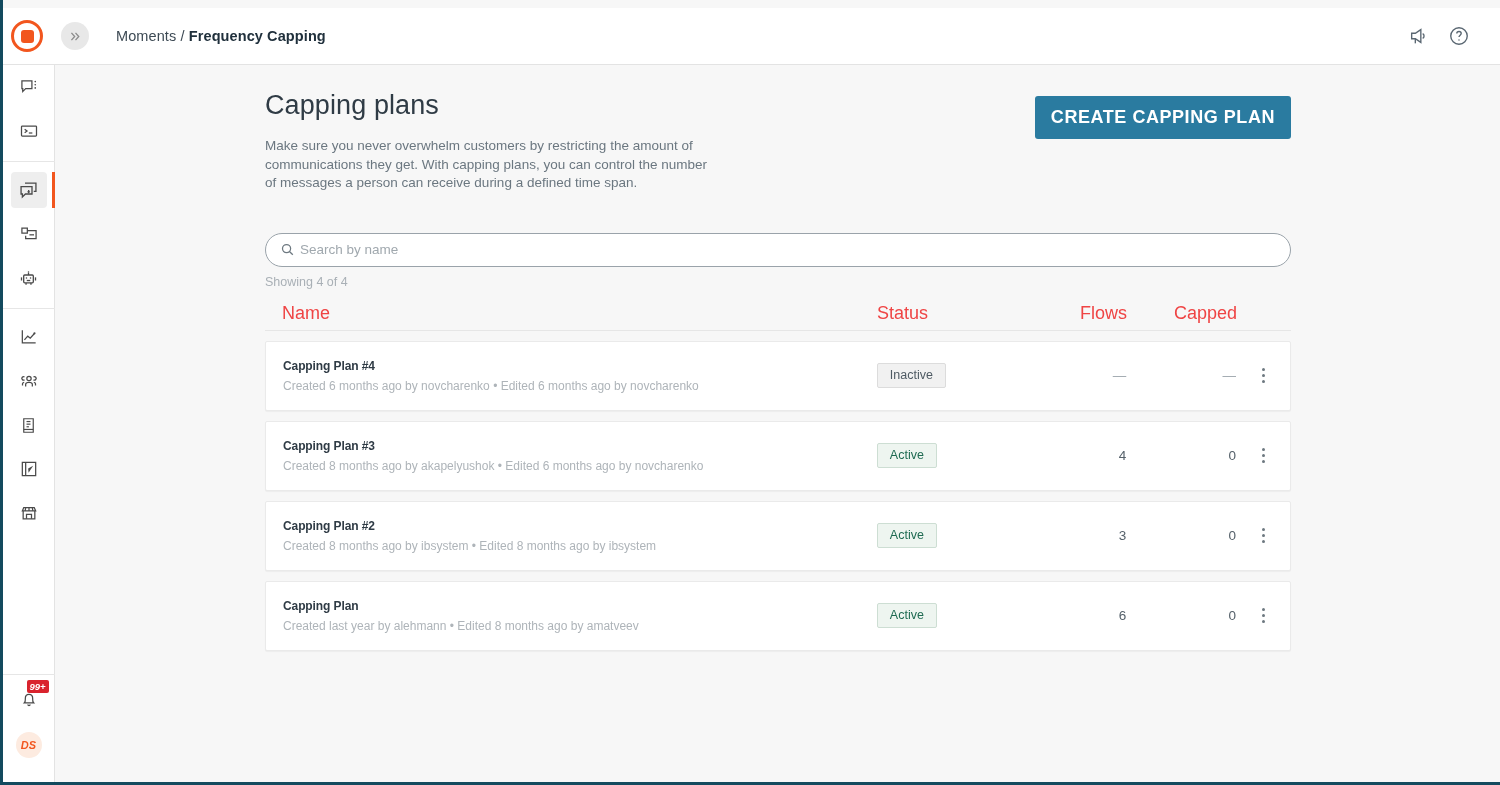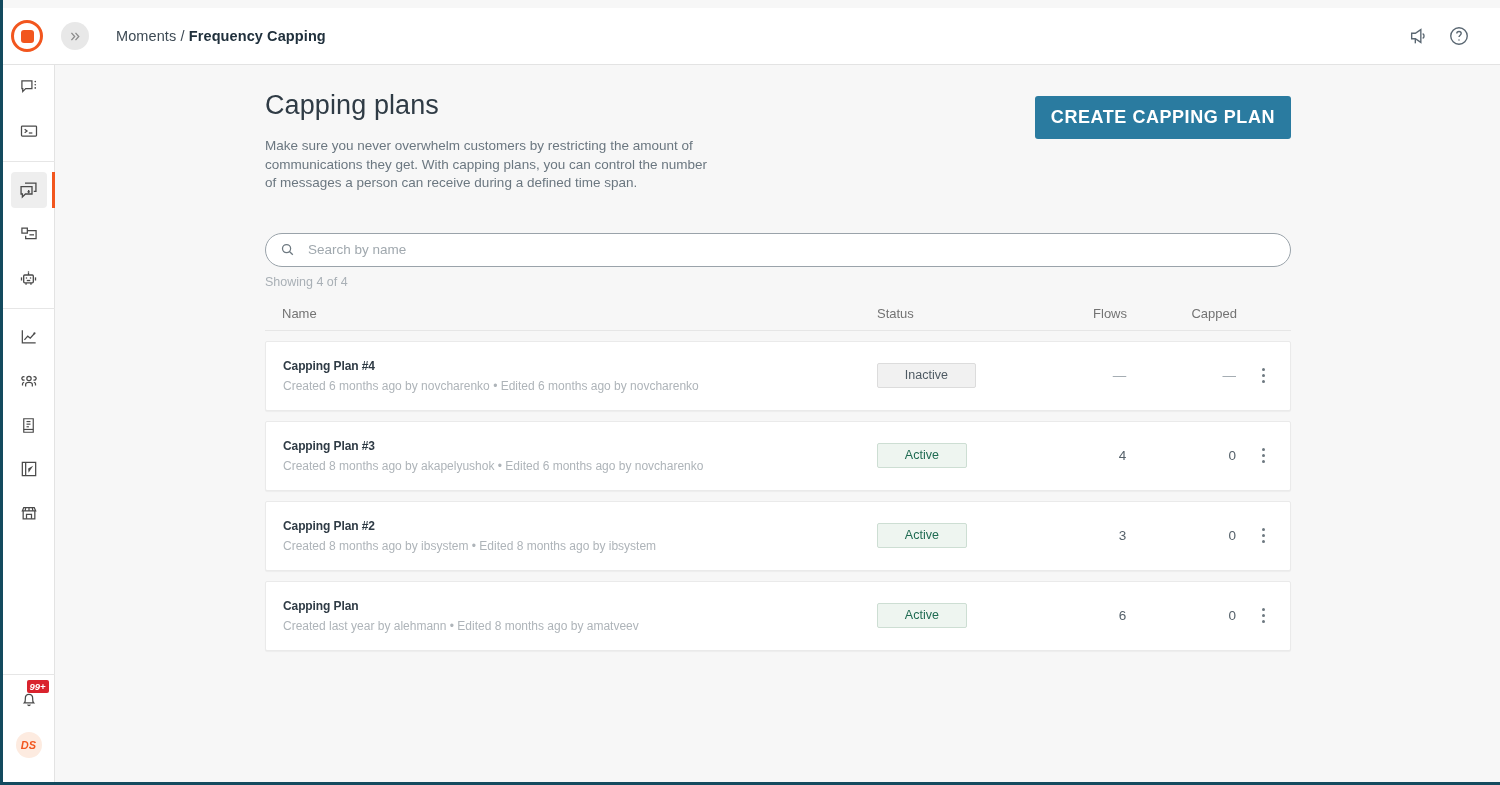--- a/index.html
+++ b/index.html
@@ -130,37 +130,37 @@
   .search {
     margin-top: 40px;
     height: 34px; width: 1026px;
     border: 1px solid #9aa3aa; border-radius: 17px;
     background: #ffffff;
     display: flex; align-items: center; padding: 0 14px;
   }
   .search svg { color: #6d7880; flex: none; }
   .search input {
     border: none; outline: none; background: transparent;
-    margin-left: 13px; width: 100%;
+    margin-left: 5px; width: 100%;
     font-size: 13.5px; color: #3d4a54;
     font-family: "Liberation Sans", sans-serif;
   }
   .search input::placeholder { color: #a0a8ae; }
 
   .showing {
     margin-top: 8px;
     font-size: 12.5px; color: #a9b0b6;
   }
 
   
   .thead {
     display: flex; align-items: center;
     height: 33px; margin-top: 9px;
     border-bottom: 1px solid #e6e6e6;
-    font-size: 13px; color: #737373;
+    font-size: 18px; color: #ef4444;
   }
   .col-name   { width: 612px; padding-left: 17px; }
   .col-status { width: 150px; }
   .col-flows  { width: 100px; text-align: right; }
   .col-capped { width: 110px; text-align: right; }
   .col-menu   { width: 54px; }
 
   .row {
     display: flex; align-items: center;
     height: 70px; margin-top: 10px;
@@ -174,21 +174,21 @@
   .rname {
     font-size: 12px; font-weight: bold; color: #2f3b45; letter-spacing: -.1px;
   }
   .rmeta {
     margin-top: 6px;
     font-size: 12px; color: #aeb4b9;
   }
   .chip {
     display: inline-block;
     font-size: 12.5px;
-    padding: 4px 27px 5px;
+    padding: 4px 12px 5px;
     border-radius: 2px;
     line-height: 14px;
   }
   .chip.active   { background: #eef5f0; border: 1px solid #cdded3; color: #1f6b52; }
   .chip.inactive { background: #f1f1f1; border: 1px solid #dcdcdc; color: #4e5a63; }
   .num { font-size: 13.5px; color: #55616a; }
   .dash { color: #9aa3aa; }
   .kebab {
     width: 54px; display: flex; align-items: center; justify-content: center;
     cursor: pointer;

